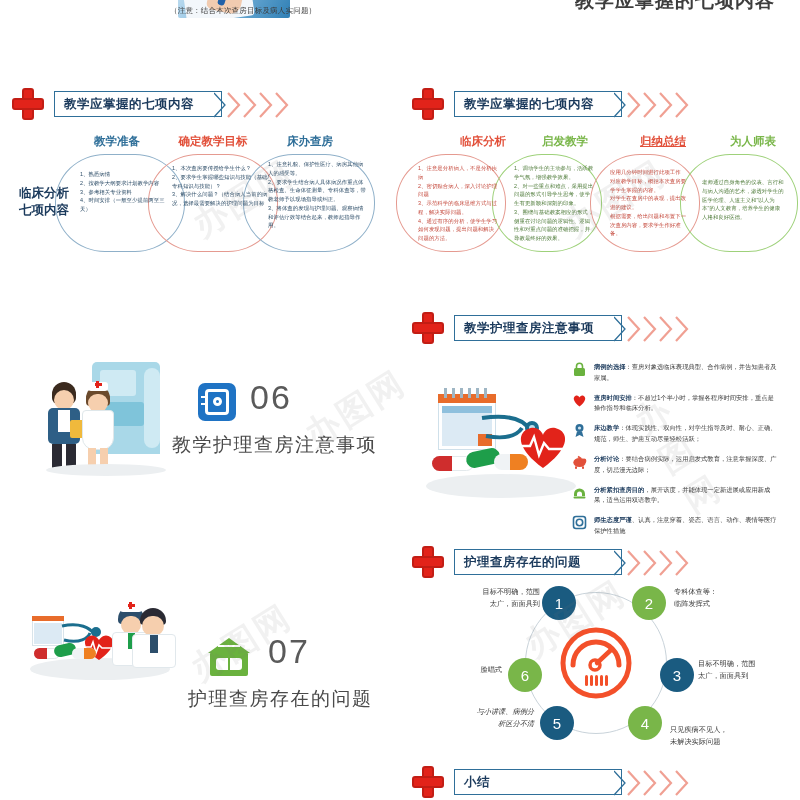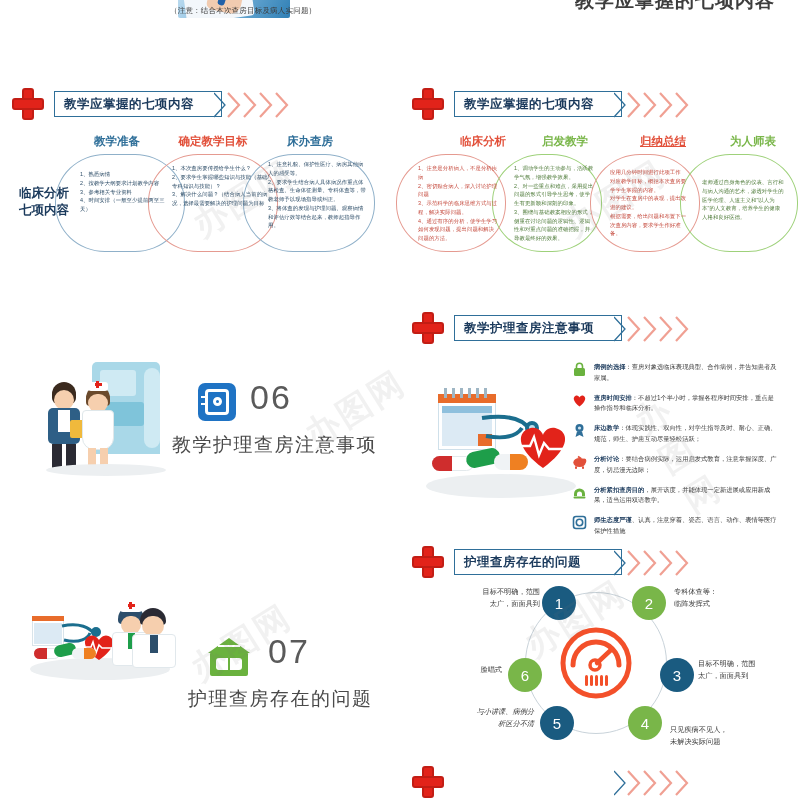--- a/index.html
+++ b/index.html
@@ -549,20 +549,23 @@
     <div class="clabel" style="left:-14px; top:126px; width:78px; text-align:right;font-style:italic;">与小讲课、病例分
 析区分不清</div>
     <div class="clabel" style="left:-14px; top:84px; width:46px; text-align:right;">脸唱式</div>
   </div>
 
   <div class="banner" style="left:412px; top:766px; width:280px;">
     <div class="cross">
         <i class="c-v"></i>
         <i class="c-h"></i>
       </div>
+    <div class="banner-box" style="width:168px;">
+      <span class="bl">小结</span>
+    </div>
     <div class="banner-arrowtip" style="left:210px;"></div>
     <svg class="chev" style="left:202px;" width="90" height="26">
       <g fill="none" stroke="#2f6f99" stroke-width="1.3">
           <path d="M0 1 L11 13 L0 25"></path>
         </g>
       <g fill="none" stroke="#f0a093" stroke-width="2.2">
         <path d="M14 1 L25 13 L14 25"></path>
           <path d="M30 1 L41 13 L30 25"></path>
         <path d="M46 1 L57 13 L46 25"></path>
           <path d="M62 1 L73 13 L62 25"></path>

